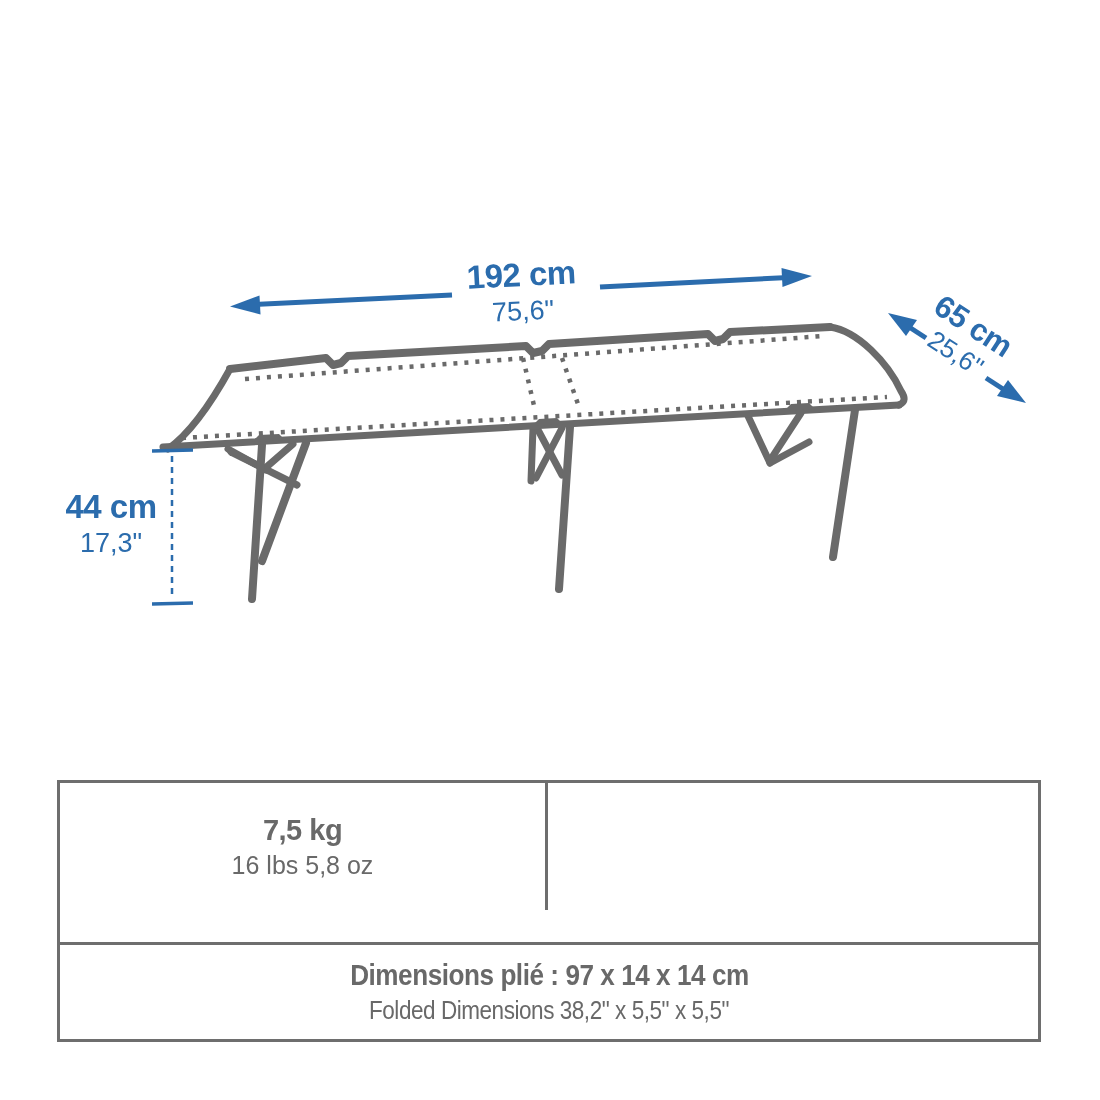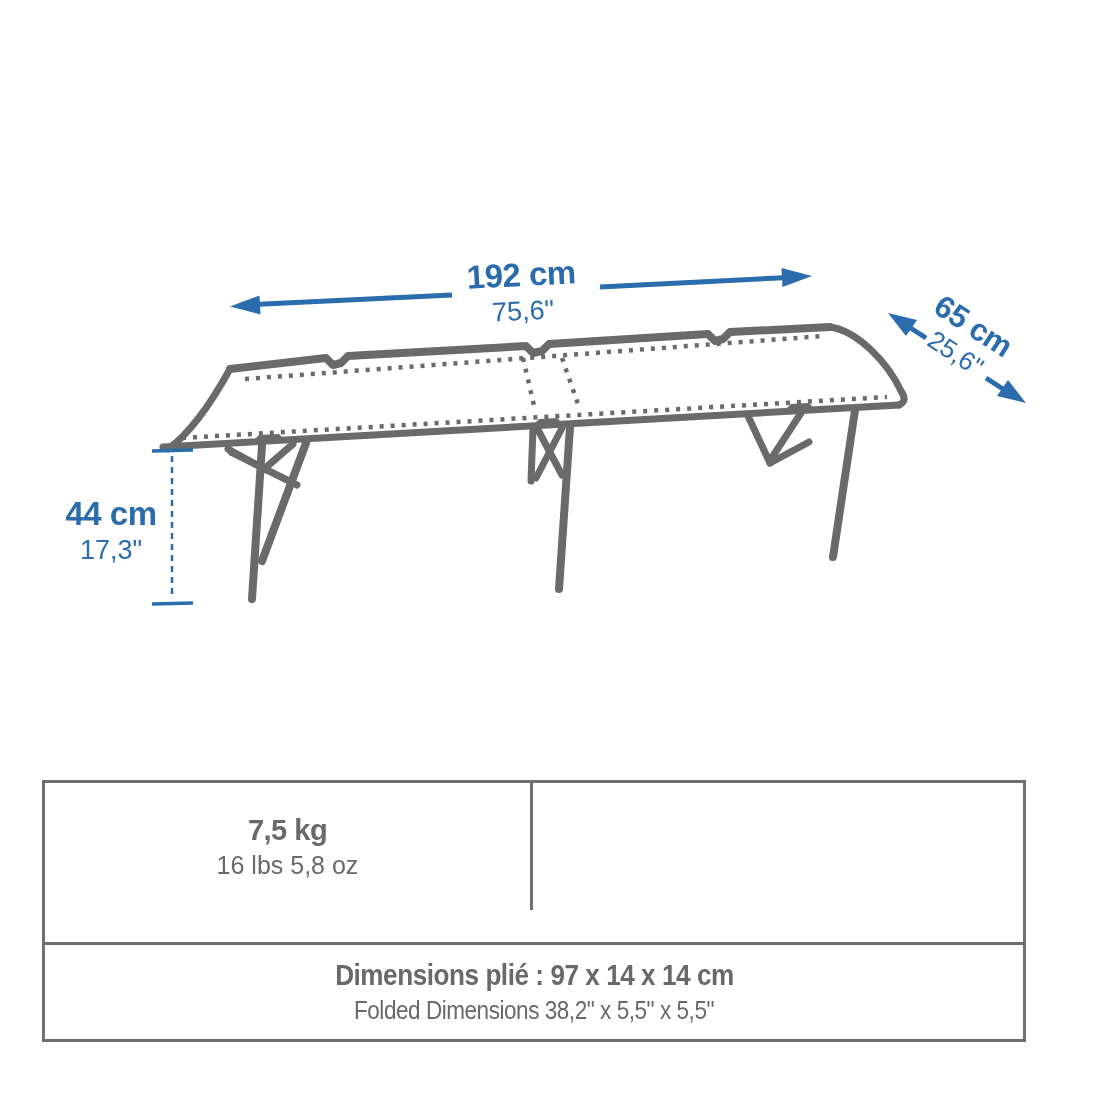--- a/index.html
+++ b/index.html
@@ -9,24 +9,24 @@
   }
   svg.art{position:absolute;left:0;top:0;}
   
   .dim{position:absolute;text-align:center;color:#2b6cad;line-height:1.05;}
   .dim .metric{font-weight:bold;font-size:33px;letter-spacing:-0.5px;}
   .dim .imperial{font-weight:400;font-size:27px;margin-top:4px;}
   .dim-length{left:402px;top:258px;width:240px;transform:rotate(-2.9deg);}
   .dim-width{left:885px;top:308px;width:160px;transform:rotate(33deg);}
   .dim-width .metric{font-size:31px;}
   .dim-width .imperial{font-size:26px;margin-top:2px;}
-  .dim-height{left:50px;top:490px;width:122px;margin-top:7px;}
+  .dim-height{left:50px;top:490px;width:122px;}
   
   .spec-table{
-    position:absolute;left:42px;top:780px;width:984px;height:262px;
+    position:absolute;left:57px;top:780px;width:984px;height:262px;
     box-sizing:border-box;border:3px solid #6e6e6e;
     display:grid;grid-template-columns:488px 1fr;grid-template-rows:127px 1fr;
     color:#696969;background:#fff;gap:32px;
   }
   .cell{display:flex;flex-direction:column;align-items:center;justify-content:center;text-align:center;}
   .cell-weight{border-right:3px solid #6e6e6e;}
   .cell-folded{grid-column:1 / span 2;border-top:3px solid #6e6e6e;}
   .cell .primary{font-weight:bold;font-size:29px;letter-spacing:-0.5px;}
   .cell .secondary{font-weight:400;font-size:25px;margin-top:4px;}
   .cell-folded .primary,.cell-folded .secondary{

